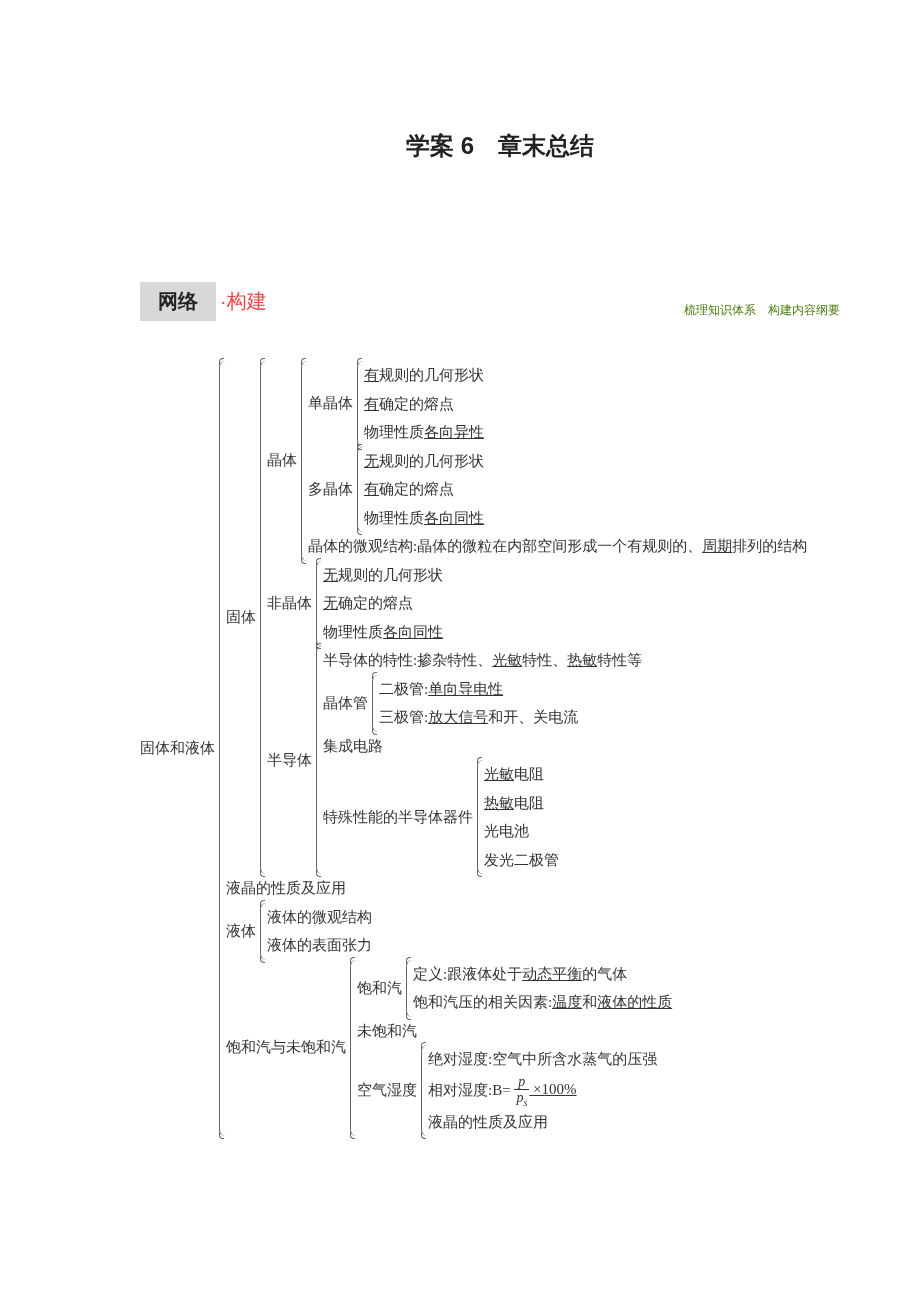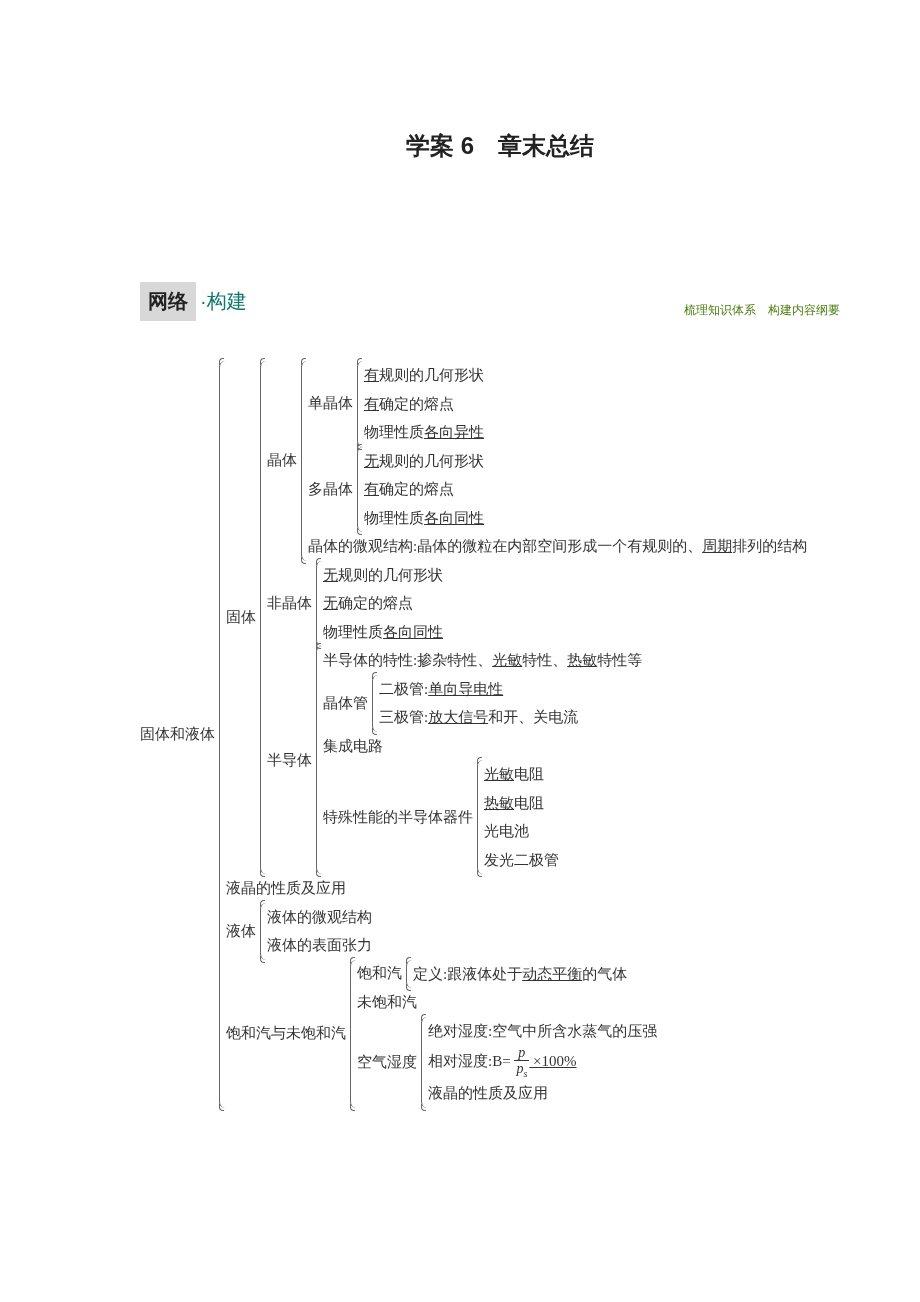--- a/index.html
+++ b/index.html
@@ -21,31 +21,31 @@
       color: #222;
     }
     .section-header {
       display: flex;
       align-items: baseline;
       margin-bottom: 40px;
       position: relative;
     }
     .section-header .box {
       background: #d8d8d8;
-      padding: 6px 8px;
+      padding: 6px 18px;
       font-size: 20px;
       font-weight: bold;
       font-family: "SimHei", "黑体", sans-serif;
       color: #222;
     }
     .section-header .sub {
       font-size: 20px;
       font-family: "SimHei", "黑体", sans-serif;
       margin-left: 4px;
-      color: #0f766e;
+      color: #ef4444;
     }
     .section-header .right {
       position: absolute;
       right: 20px;
       bottom: 2px;
       font-size: 12px;
       color: #4d7c0f;
     }
 
     
@@ -195,20 +195,21 @@
       </div>
 
       <div class="node">
         <div class="label">饱和汽与未饱和汽</div>
         <div class="children">
 
           <div class="node">
             <div class="label">饱和汽</div>
             <div class="children">
               <div class="leaf"><span>定义:跟液体处于</span><span class="uline">动态平衡</span><span>的气体</span></div>
+              <div class="leaf"><span>饱和汽压的相关因素:</span><span class="uline">温度</span><span>和</span><span class="uline">液体的性质</span></div>
             </div>
           </div>
           <div class="leaf">未饱和汽</div>
 
           <div class="node">
             <div class="label">空气湿度</div>
             <div class="children">
               <div class="leaf">绝对湿度:空气中所含水蒸气的压强</div>
               <div class="leaf">
                 <span>相对湿度:B=</span>

